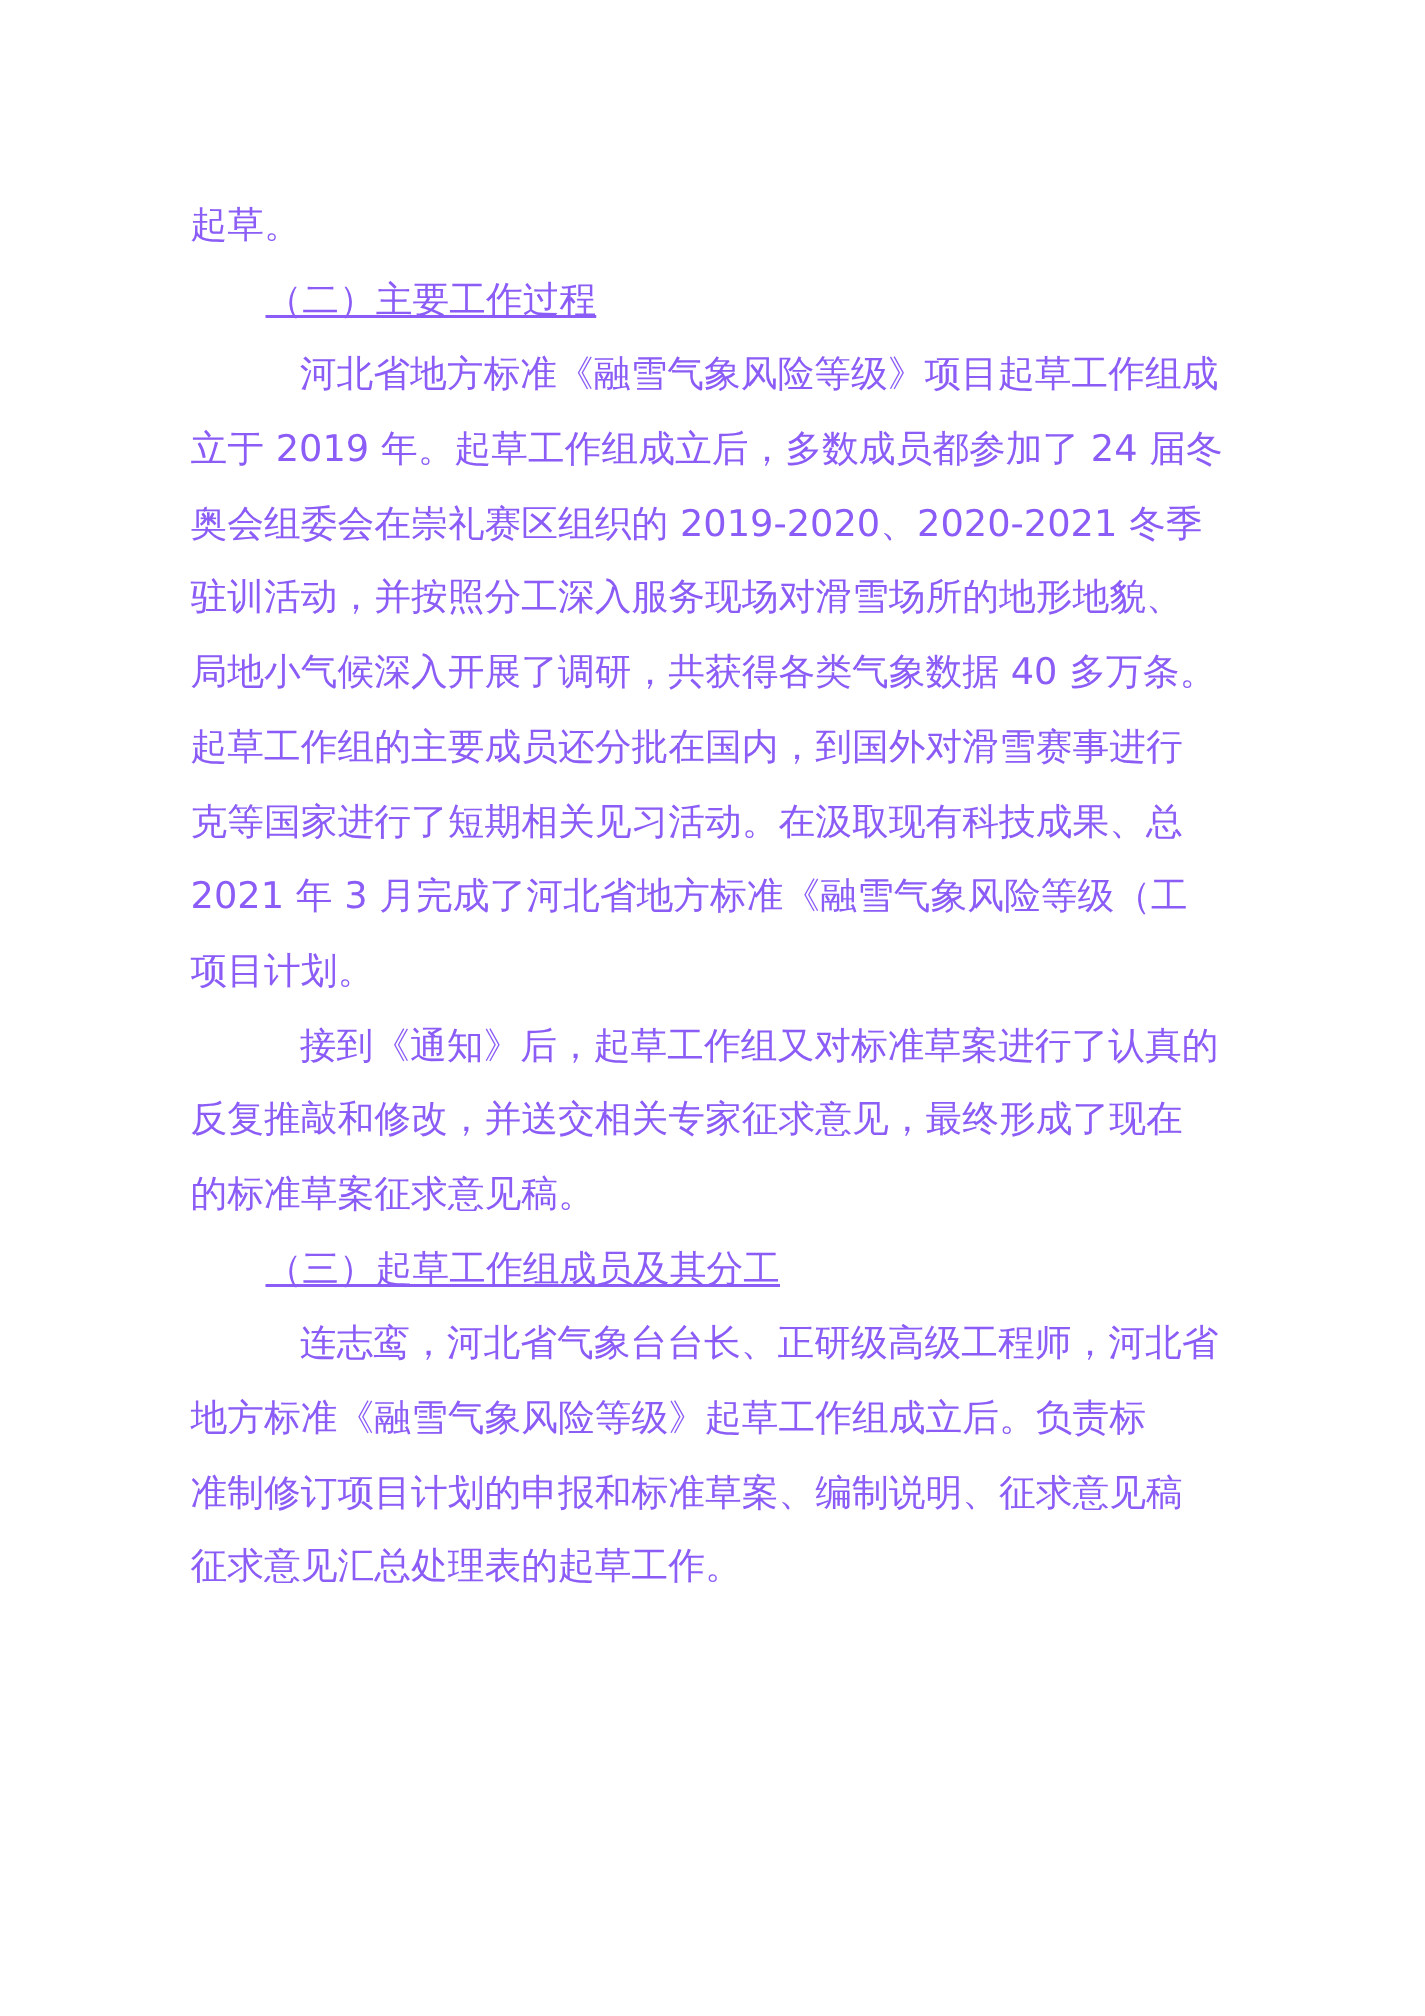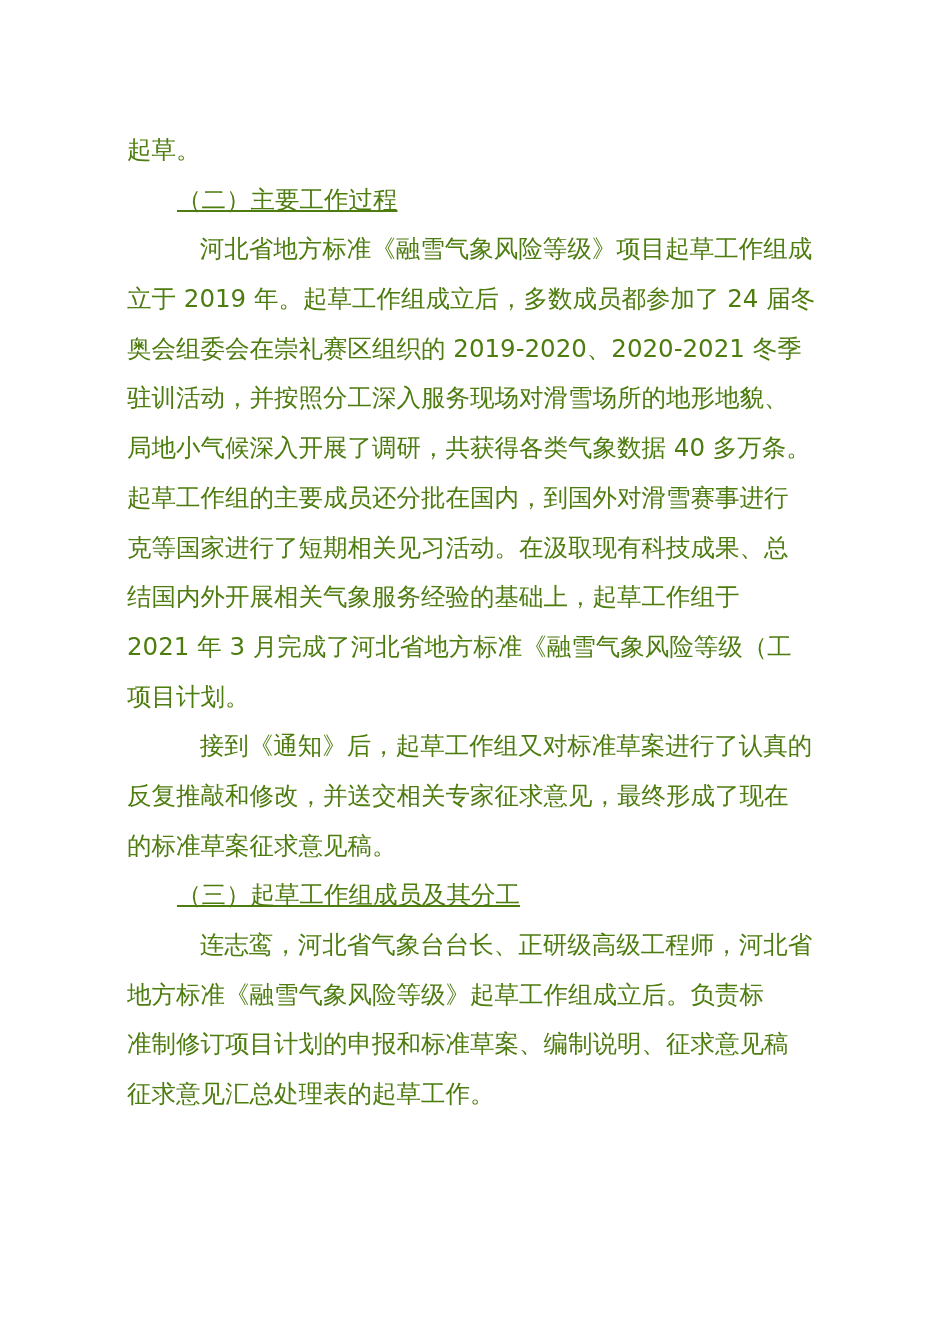--- a/index.html
+++ b/index.html
@@ -5,40 +5,39 @@
   html, body { margin: 0; padding: 0; background: #ffffff; }
   body { width: 950px; height: 1344px; position: relative; overflow: hidden; }
   .page {
     position: absolute;
     left: 127px;
     top: 125px;
     width: 708px;
     font-family: "DejaVu Sans", "Liberation Sans", sans-serif;
     font-size: 24.5px;
     line-height: 49.7px;
-    color: #4d7c0f;
+    color: #8b5cf6;
   }
   .line { display: block; white-space: nowrap; height: 49.7px; }
   .indent { padding-left: 50px; text-align: center; }
   .heading-indent { padding-left: 50px; text-decoration: underline; }
 </style>
 </head>
 <body>
 
 <div class="page">
   <span class="line">起草。</span>
   <span class="line heading-indent">（二）主要工作过程</span>
   <span class="line indent">河北省地方标准《融雪气象风险等级》项目起草工作组成</span>
   <span class="line">立于 2019 年。起草工作组成立后，多数成员都参加了 24 届冬</span>
   <span class="line">奥会组委会在崇礼赛区组织的 2019-2020、2020-2021 冬季</span>
   <span class="line">驻训活动，并按照分工深入服务现场对滑雪场所的地形地貌、</span>
   <span class="line">局地小气候深入开展了调研，共获得各类气象数据 40 多万条。</span>
   <span class="line">起草工作组的主要成员还分批在国内，到国外对滑雪赛事进行</span>
   <span class="line">克等国家进行了短期相关见习活动。在汲取现有科技成果、总</span>
-  <span class="line">结国内外开展相关气象服务经验的基础上，起草工作组于</span>
   <span class="line">2021 年 3 月完成了河北省地方标准《融雪气象风险等级（工</span>
   <span class="line">项目计划。</span>
   <span class="line indent">接到《通知》后，起草工作组又对标准草案进行了认真的</span>
   <span class="line">反复推敲和修改，并送交相关专家征求意见，最终形成了现在</span>
   <span class="line">的标准草案征求意见稿。</span>
   <span class="line heading-indent">（三）起草工作组成员及其分工</span>
   <span class="line indent">连志鸾，河北省气象台台长、正研级高级工程师，河北省</span>
   <span class="line">地方标准《融雪气象风险等级》起草工作组成立后。负责标</span>
   <span class="line">准制修订项目计划的申报和标准草案、编制说明、征求意见稿</span>
   <span class="line">征求意见汇总处理表的起草工作。</span>

